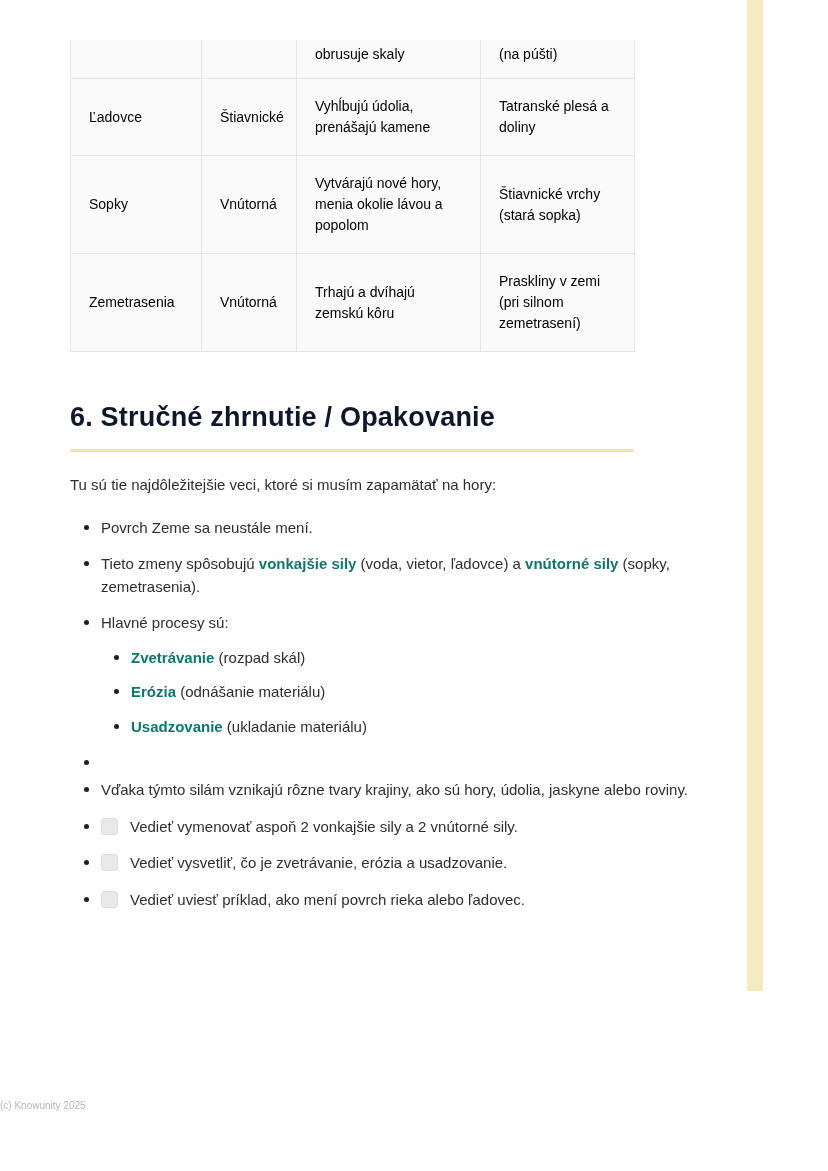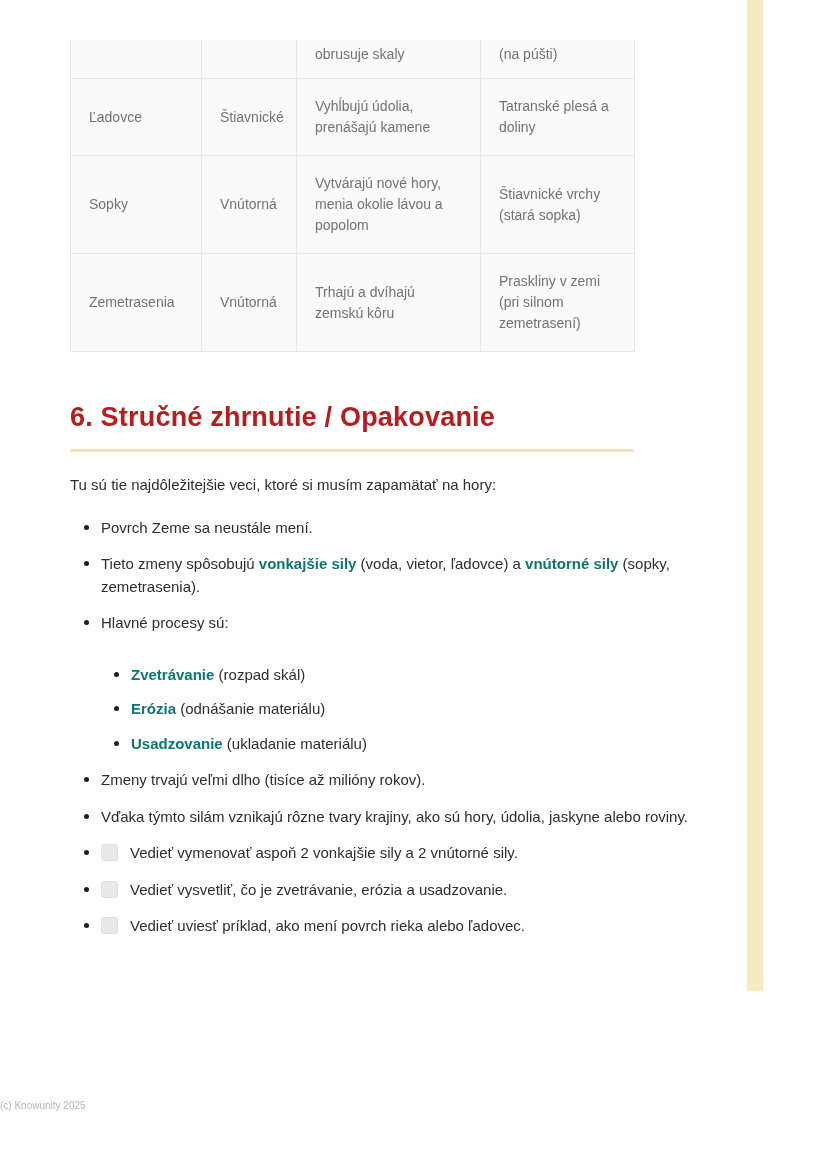--- a/index.html
+++ b/index.html
@@ -15,52 +15,52 @@
   .page { position: absolute; inset: 0; }
   .stripe {
     position: absolute; left: 747px; top: 0;
     width: 16px; height: 991px;
     background: #f6eac1;
   }
   .content { position: absolute; left: 70px; top: 40px; width: 668px; }
 
   table.forces {
     border-collapse: collapse; table-layout: fixed;
-    width: 564px; font-size: 14px; color: #737373;
+    width: 564px; font-size: 14px; color: #000000;
   }
   table.forces td {
     border: 1px solid #e4e6e9;
     background: #fafafa;
     padding: 17px 18px;
     line-height: 1.5;
     vertical-align: middle;
   }
   tr.partial td { border-top: none; padding-top: 4px; padding-bottom: 13px; }
 
   .heading {
     margin: 50px 0 0 0;
     font-size: 27px; font-weight: 700;
-    color: #b91c1c; letter-spacing: 0.2px;
+    color: #0f172a; letter-spacing: 0.2px;
   }
   .divider {
     width: 564px; height: 3px;
     background: #f5e2ad; border-radius: 2px;
     margin: 16px 0 22px 0;
   }
   .intro { margin: 0 0 20px 0; font-size: 15px; line-height: 1.5; }
 
   .list { display: flex; flex-direction: column; gap: 14px; padding-left: 14px; justify-content: space-between; }
   .bullet { display: flex; align-items: flex-start; }
   .dot {
     flex: 0 0 auto; width: 5px; height: 5px; border-radius: 50%;
     background: #1f1f1f; margin: 8px 12px 0 0;
   }
   .btext { font-size: 15px; line-height: 1.5; }
   .btext b { font-weight: 700; color: #0f766e; }
-  .sublist { display: flex; flex-direction: column; gap: 12px; margin-top: 29px; padding-left: 13px; }
+  .sublist { display: flex; flex-direction: column; gap: 12px; margin-top: 12px; padding-left: 13px; }
   .checkbox {
     flex: 0 0 auto; width: 17px; height: 17px;
     background: #e9e9e9; border: 1px solid #dedede; border-radius: 3px;
     margin: 2px 12px 0 0;
   }
   .footer {
     position: absolute; left: 0; top: 1100px; width: 786px;
     text-align: left; font-size: 10px; color: #b6b6b6;
   }
 </style>
@@ -140,21 +140,20 @@
             <div class="bullet">
               <span class="dot"></span>
               <span class="btext"><b>Usadzovanie</b><span> (ukladanie materiálu)</span></span>
             </div>
           </div>
         </div>
       </div>
 
       <div class="bullet">
         <span class="dot"></span>
-        <span class="btext">Zmeny trvajú veľmi dlho (tisíce až milióny rokov).</span>
       </div>
 
       <div class="bullet">
         <span class="dot"></span>
         <span class="btext">Vďaka týmto silám vznikajú rôzne tvary krajiny, ako sú hory, údolia, jaskyne alebo roviny.</span>
       </div>
 
       <div class="bullet">
         <span class="dot"></span>
         <span class="checkbox"></span>

